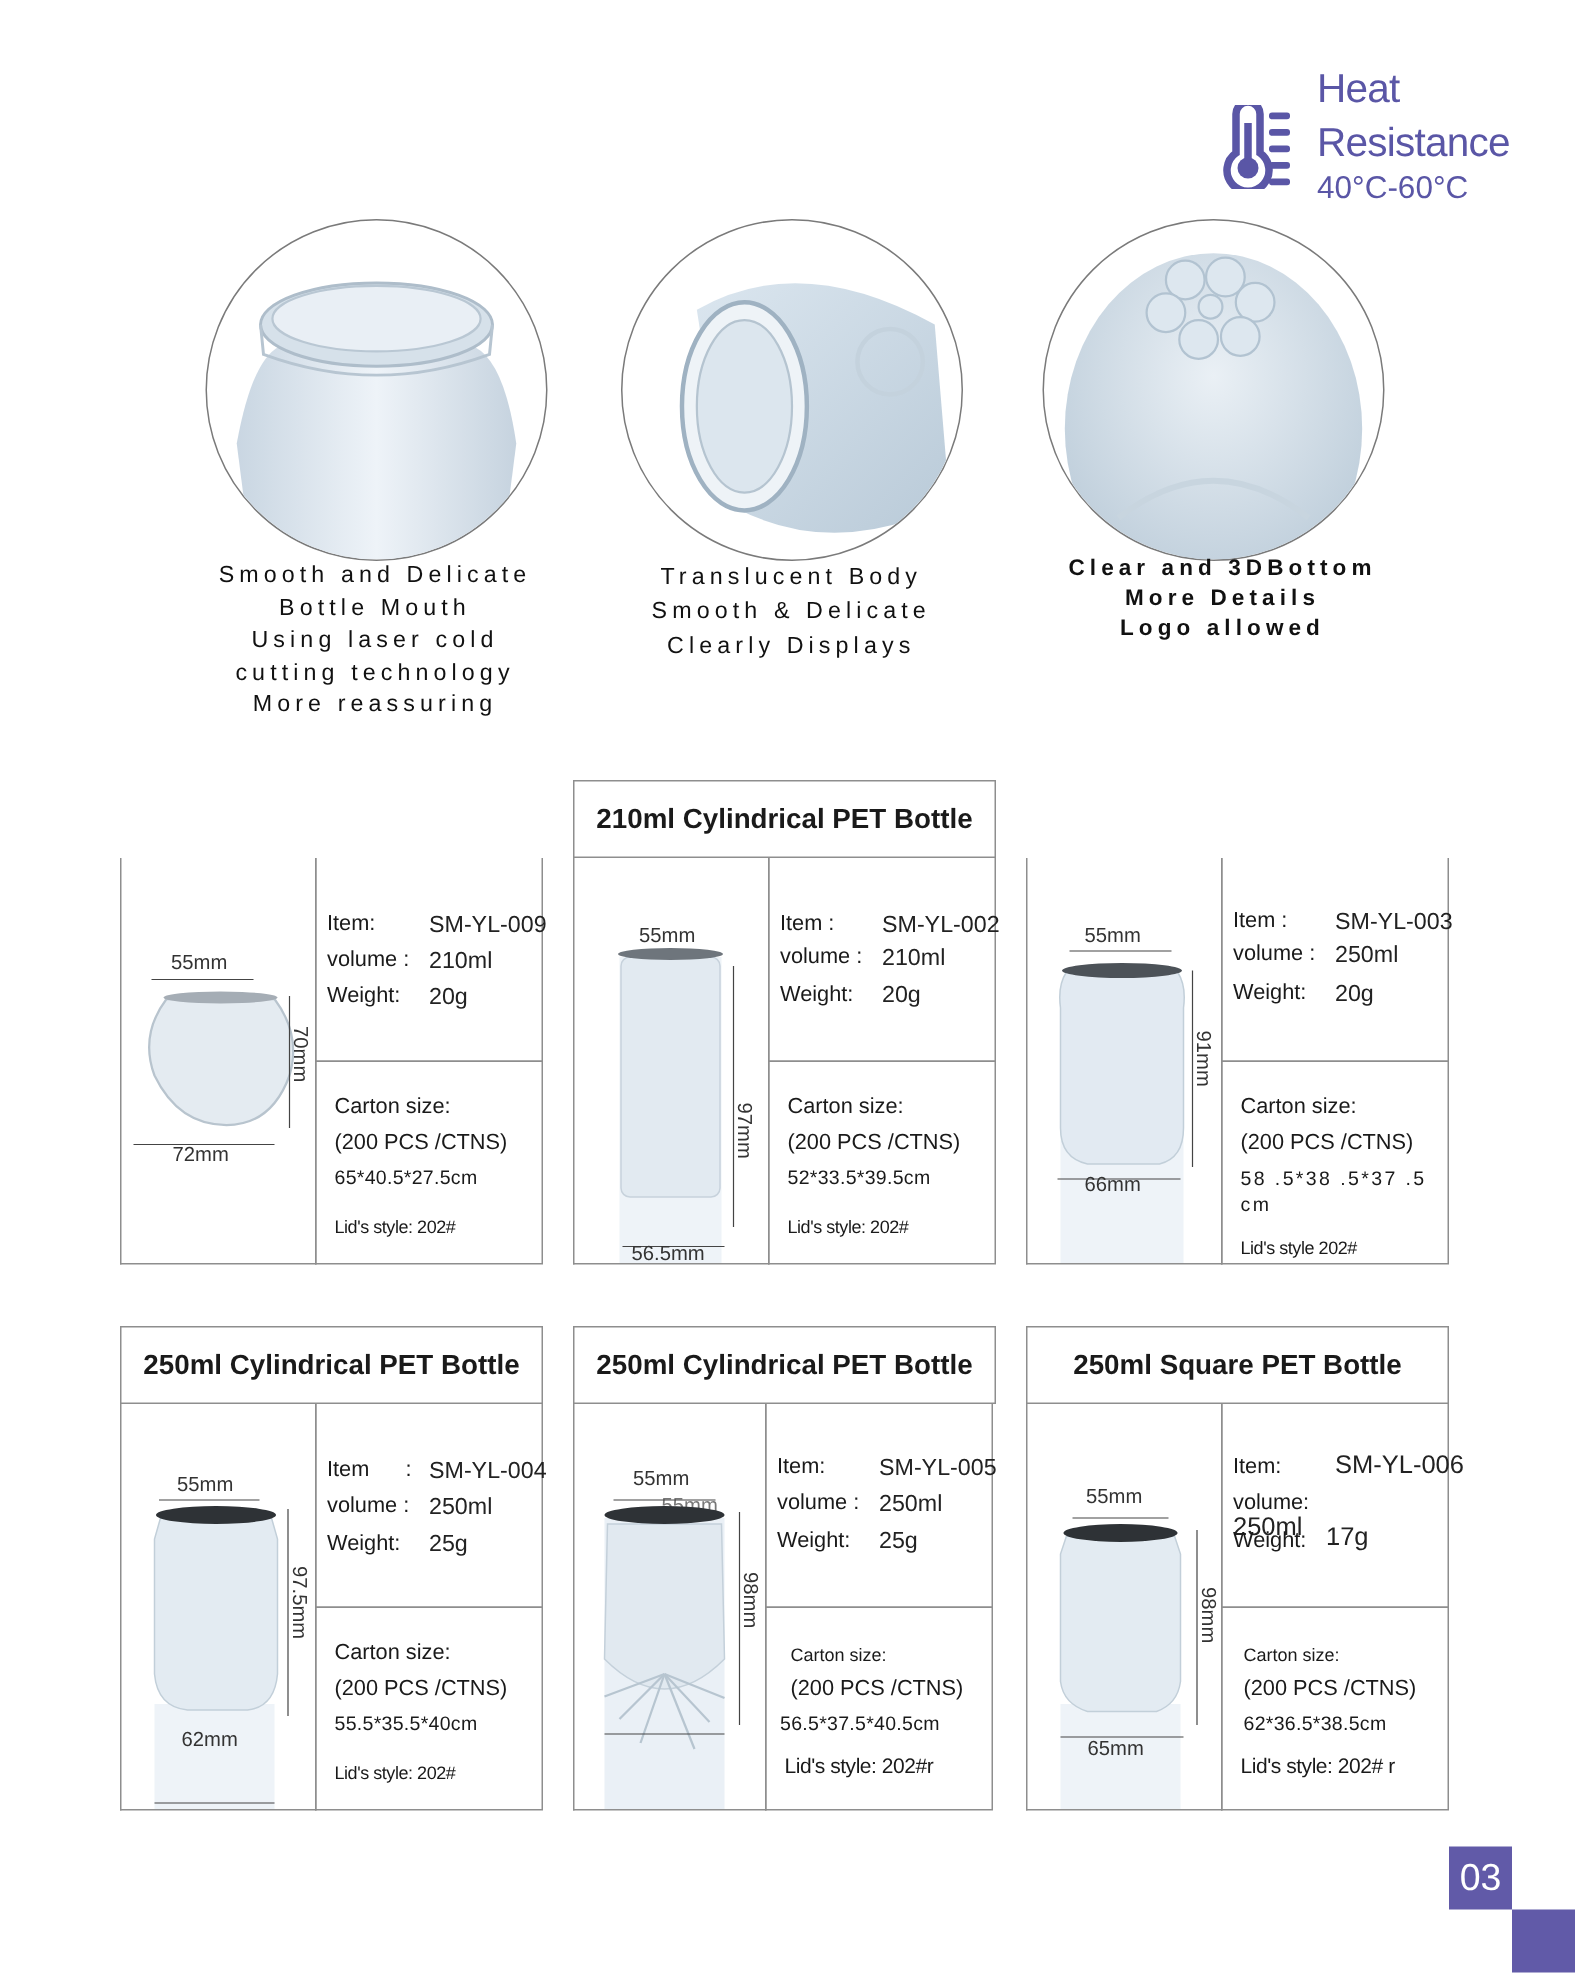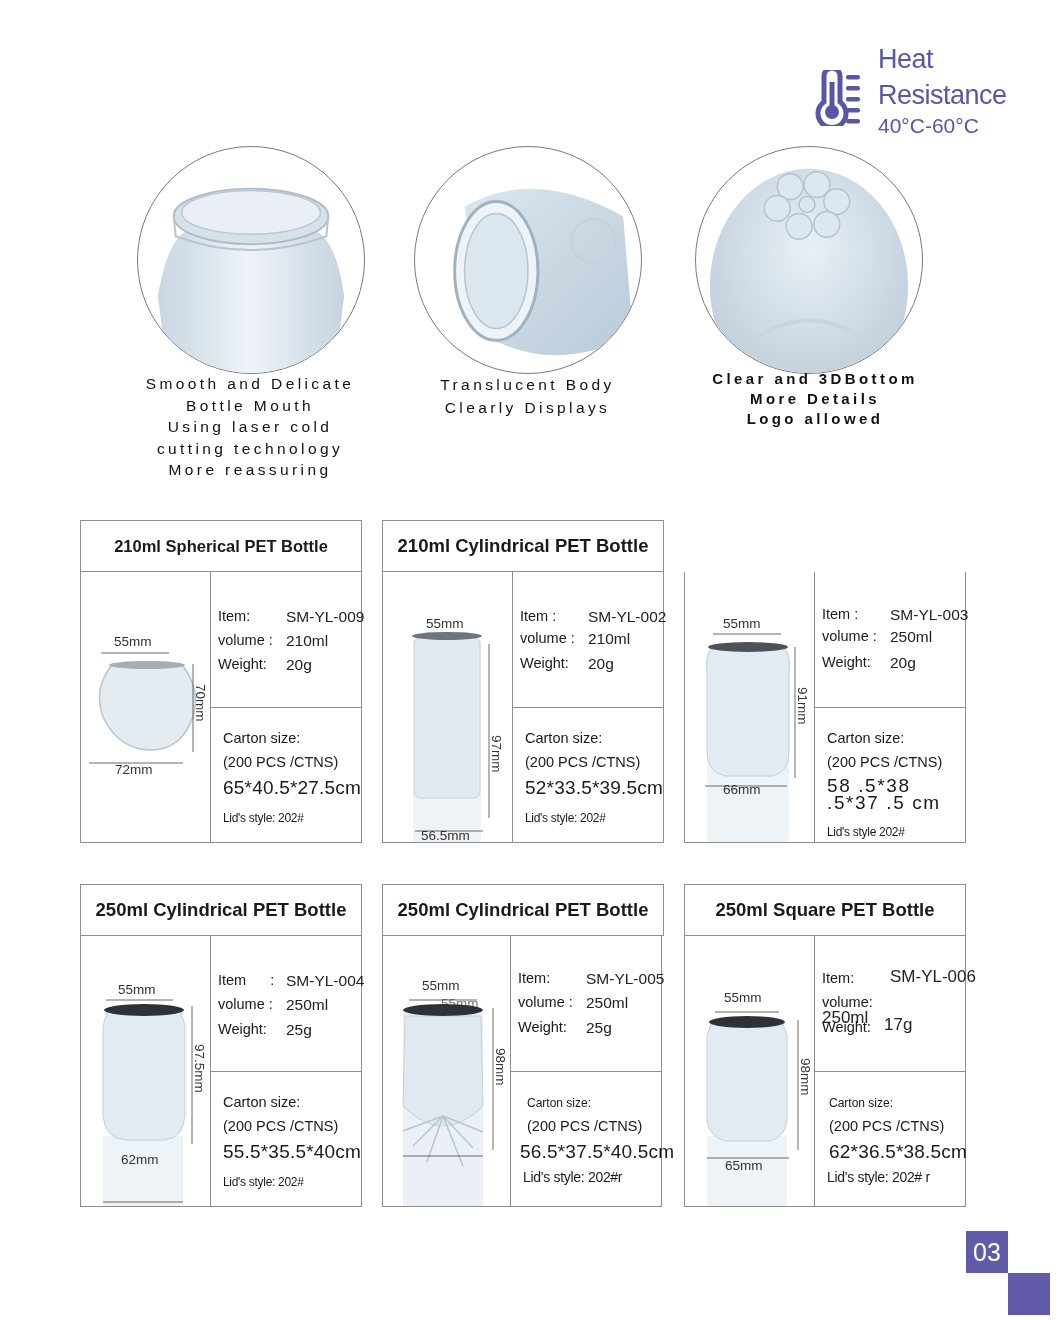--- a/index.html
+++ b/index.html
@@ -28,21 +28,21 @@
   .card { position: absolute; width: 282px; height: 323px; }
   .card .title { position: absolute; left: 0; top: 0; width: 282px; height: 52px; border: 1px solid #8e8e8e; display: flex; align-items: center; justify-content: center; font-weight: 700; font-size: 18.5px; color: #1a1a1a; }
   .card .imgcell { position: absolute; left: 0; top: 52px; width: 131px; height: 271px; border: 1px solid #8e8e8e; border-top: none; overflow: hidden; background: #fff; }
   .card .spec { position: absolute; left: 130px; top: 52px; width: 152px; height: 136px; border: 1px solid #8e8e8e; border-top: none; padding-left: 22px; }
   .card .carton { position: absolute; left: 130px; top: 187px; width: 152px; height: 136px; border: 1px solid #8e8e8e; border-top: 1px solid #8e8e8e; }
   .spec .row { position: absolute; left: 7px; font-size: 14.5px; color: #1a1a1a; display: flex; }
   .spec .lbl { width: 68px; white-space: nowrap; }
   .spec .val { font-size: 15.5px; white-space: nowrap; color: #222; }
   .carton .l1 { position: absolute; left: 12px; top: 22px; font-size: 14.5px; }
   .carton .l2 { position: absolute; left: 12px; top: 46px; font-size: 14.5px; }
-  .carton .l3 { position: absolute; left: 12px; top: 69px; font-size: 19px; letter-spacing: 0.2px; }
+  .carton .l3 { position: absolute; left: 12px; top: 69px; font-size: 13px; letter-spacing: 0.2px; }
   .carton .l4 { position: absolute; left: 12px; top: 103px; font-size: 12px; letter-spacing: -0.3px; }
   .carton.small .l1 { font-size: 12px; top: 24px; }
   .carton.small .l4 { font-size: 14px; top: 97px; }
 
   .card1 { left: 80px; top: 520px; }
   .card2 { left: 382px; top: 520px; }
   .card3 { left: 684px; top: 520px; }
   .card4 { left: 80px; top: 884px; }
   .card5 { left: 382px; top: 884px; }
   .card6 { left: 684px; top: 884px; }
@@ -129,30 +129,30 @@
 
 <div class="feat f1">
   <div>Smooth and Delicate</div>
   <div>Bottle Mouth</div>
   <div>Using laser cold</div>
   <div>cutting technology</div>
   <div>More reassuring</div>
 </div>
 <div class="feat f2">
   <div>Translucent Body</div>
+  <div>Smooth &amp; Delicate</div>
   <div>Clearly Displays</div>
 </div>
 <div class="feat f3">
   <div>Clear and 3DBottom</div>
   <div>More Details</div>
   <div>Logo allowed</div>
 </div>
 
 <div class="card card1">
-  <div class="title" style="font-size:16.5px;">210ml Spherical PET Bottle</div>
   <div class="imgcell">
     <div class="dim" style="left:33px;top:62px;">55mm</div>
     <svg style="position:absolute;left:0;top:0;" width="131" height="271">
       <line x1="20" y1="81" x2="88" y2="81" stroke="#444" stroke-width="0.8"></line>
       <path d="M30 94 Q12 118 22 145 Q38 178 70 178 Q100 178 112 145 Q120 118 102 94 Z" fill="#e4ebf1" stroke="#b8c4ce" stroke-width="1.5"></path>
       <ellipse cx="66" cy="93" rx="38" ry="4" fill="#a5adb5"></ellipse>
       <line x1="112" y1="92" x2="112" y2="180" stroke="#444" stroke-width="0.8"></line>
       <line x1="8" y1="191" x2="102" y2="191" stroke="#444" stroke-width="0.8"></line>
     </svg>
     <div class="dimv" style="left:127px;top:112px;">70mm</div>

